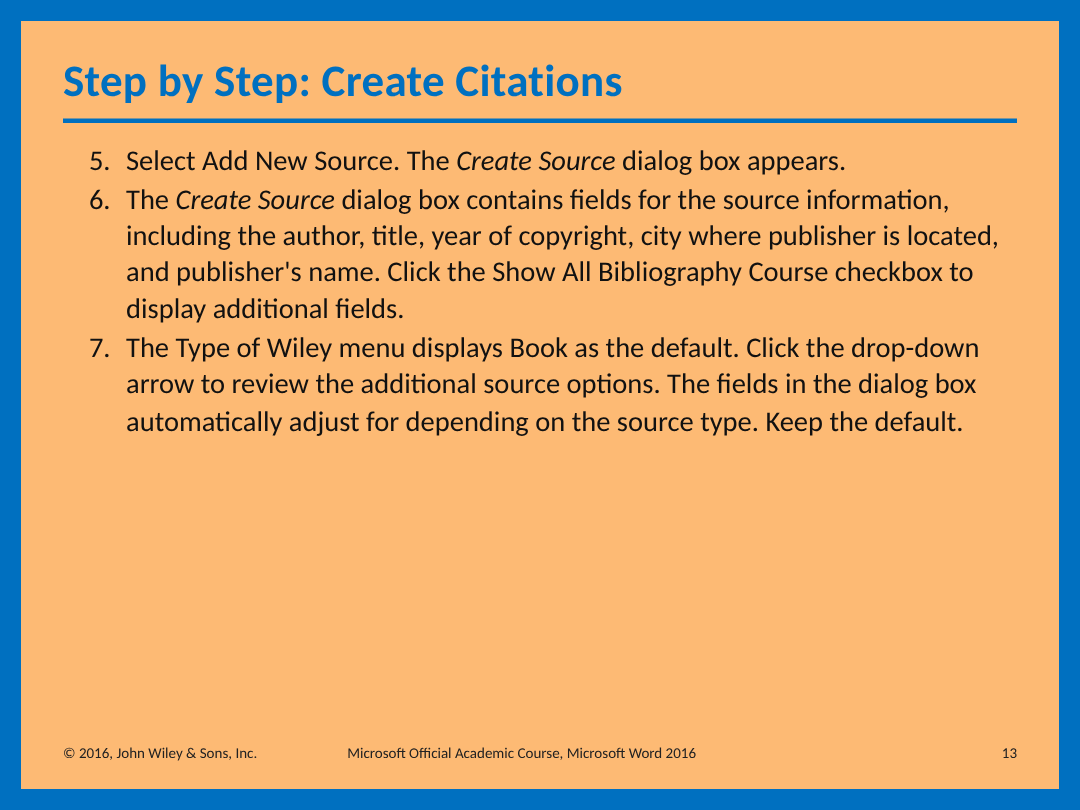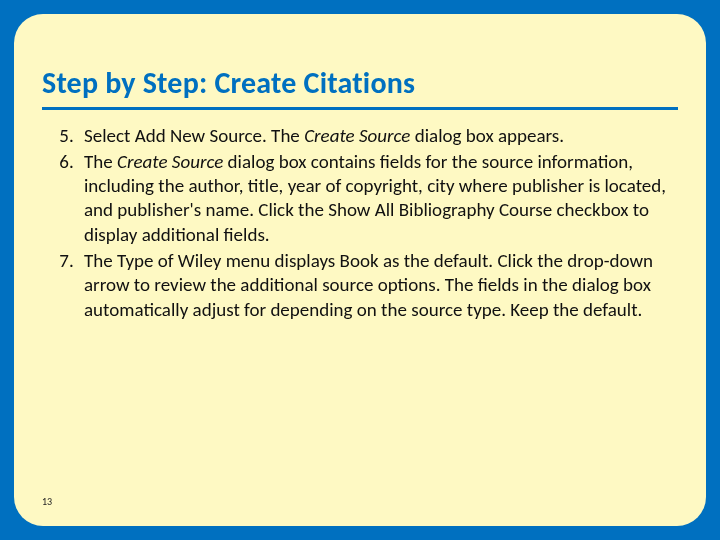--- a/index.html
+++ b/index.html
@@ -6,24 +6,23 @@
   body{
     width:720px;height:540px;
     background:#0070C0;
     font-family:"Segoe UI","Calibri",Arial,sans-serif;
     box-sizing:border-box;
     position:relative;
   }
   .slide{
     position:absolute;
     left:14px;top:14px;right:14px;bottom:14px;
-    background:#fef9c3;
+    background:#fdba74;
     box-sizing:border-box;
-    padding:52px 28px 0 28px;
-    border-radius:29px;
+    padding:24px 28px 0 28px;
   }
   .title{
     color:#0070C0;
     font-size:30px;
     font-weight:700;
     letter-spacing:0.2px;
     margin:0 0 6px 0;
     line-height:1.15;
   }
   .rule{
@@ -74,16 +73,18 @@
       <span>The </span><span class="i">Create Source</span><span> dialog box contains fields for the source information, including the author, title, year of copyright, city where publisher is located, and publisher's name. Click the </span><span class="b">Show All Bibliography Course</span><span> checkbox to display additional fields.</span>
     </li>
 
     <li>
       <span>The Type of Wiley menu displays </span><span class="b">Book</span><span> as the default. Click the drop-down arrow to review the additional source options. The fields in the dialog box automatically adjust for depending on the source type. Keep the default.</span>
     </li>
 
   </ol>
 
   <div class="footer">
+    <span class="copy">© 2016, John Wiley &amp; Sons, Inc.</span>
+    <span class="course">Microsoft Official Academic Course, Microsoft Word 2016</span>
     <span class="pagenum">13</span>
   </div>
 
 </div>
 
 </body></html>

